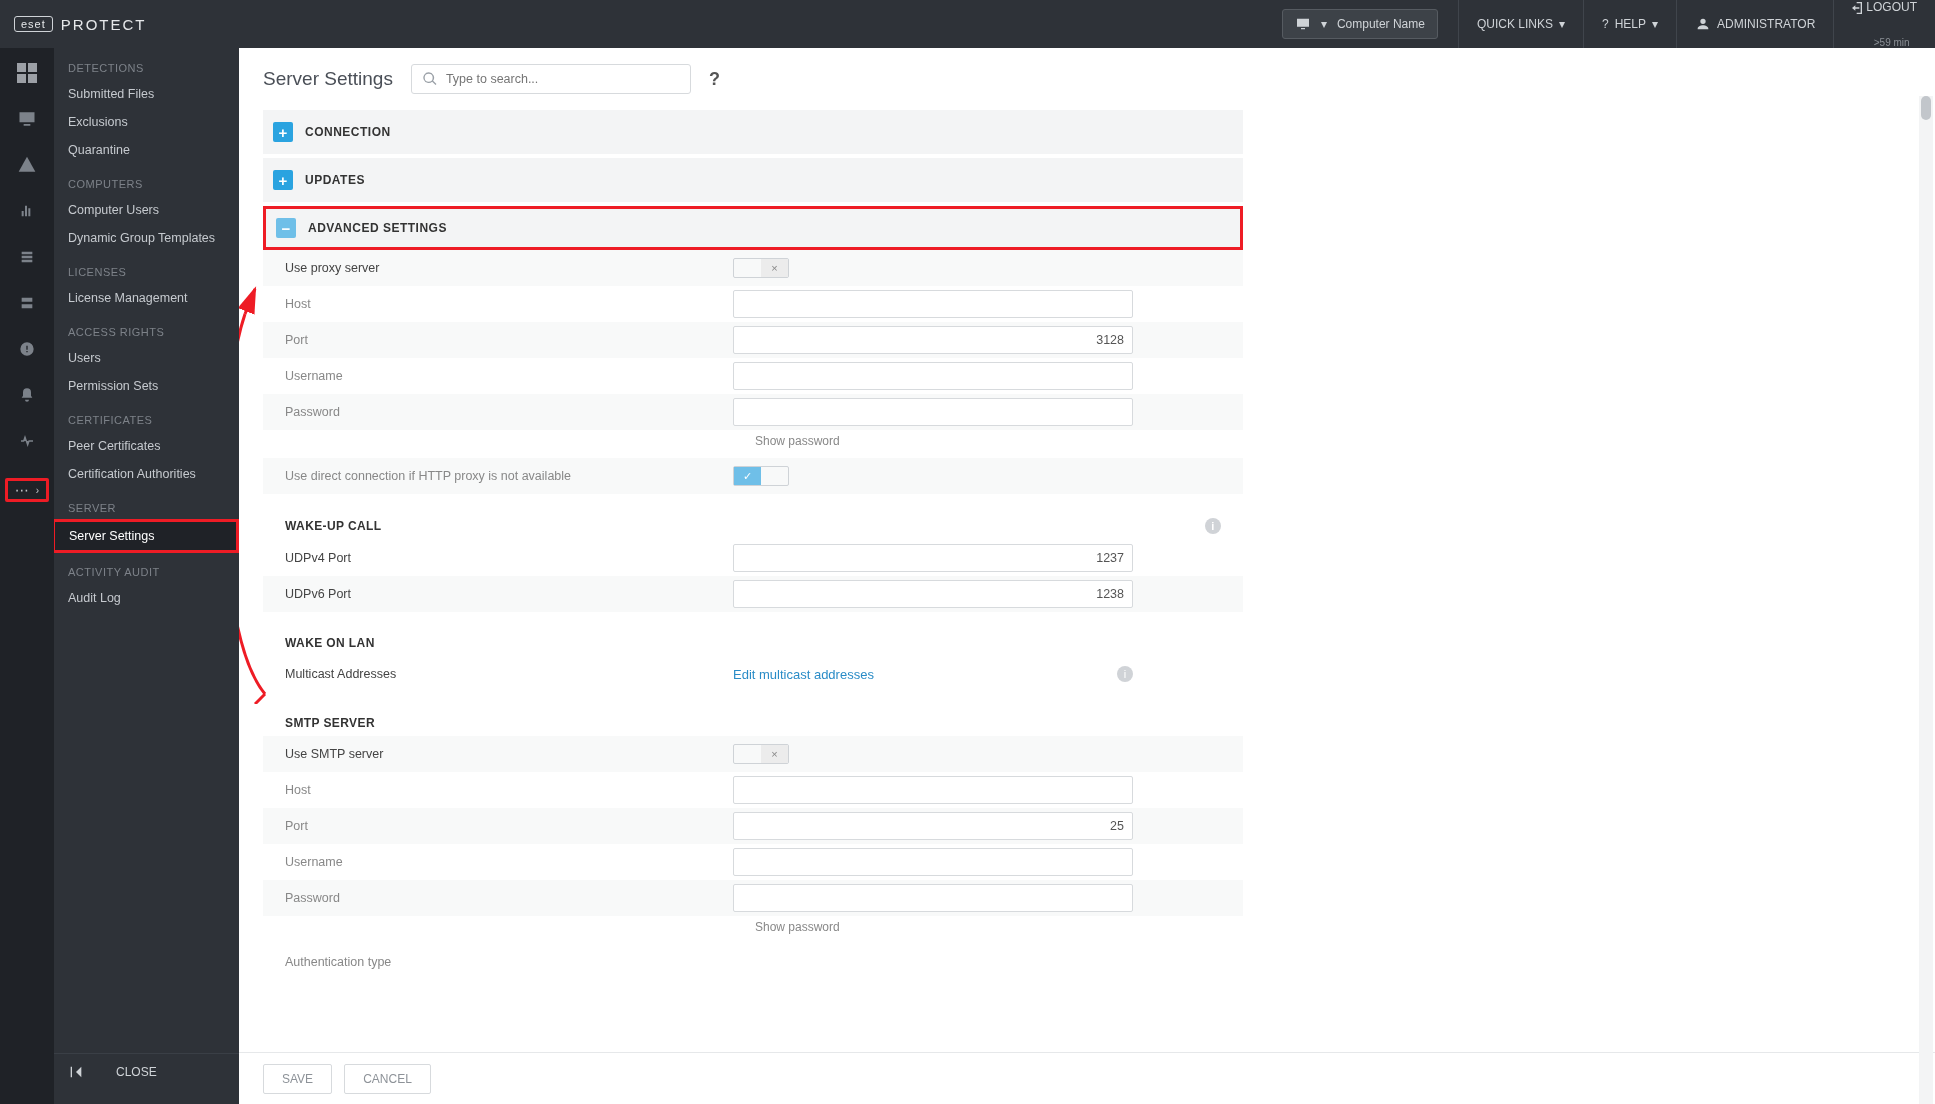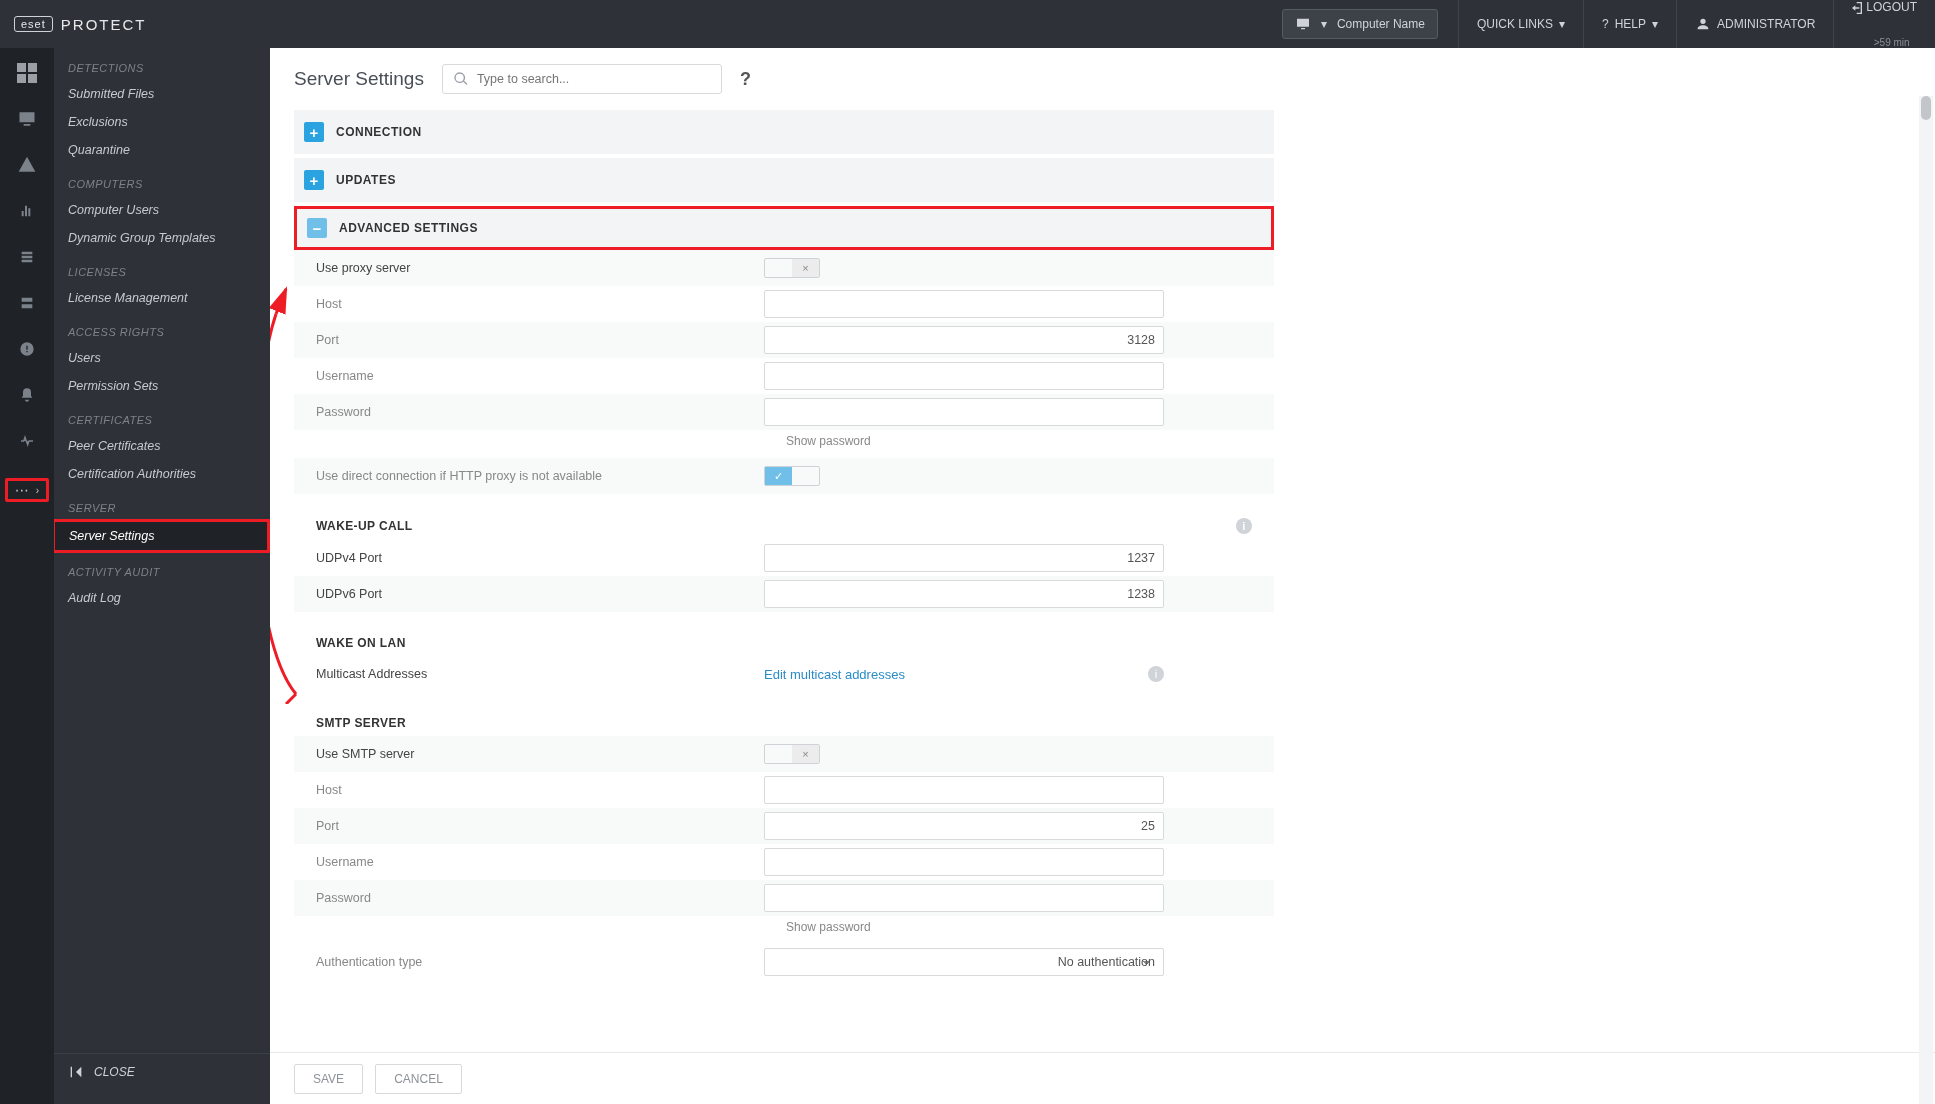--- a/index.html
+++ b/index.html
@@ -22,26 +22,26 @@
 .shell { display: flex; height: calc(100% - 48px); }
 .iconrail { width: 54px; background: #1f2227; display: flex; flex-direction: column; align-items: center; padding-top: 14px; gap: 24px; color: #7c828a; position: relative; }
 .iconrail .ri { width: 22px; height: 22px; display: flex; align-items: center; justify-content: center; cursor: pointer; }
 .iconrail .ri-grid { display: grid; grid-template-columns: 9px 9px; grid-template-rows: 9px 9px; gap: 2px; }
 .iconrail .ri-grid span { background: #9ca0a6; }
 .more-box { width: 44px; height: 24px; border: 3px solid #ee1c25; border-radius: 2px; display: flex; align-items: center; justify-content: center; gap: 6px; position: absolute; top: 430px; left: 5px; color:#c0c4c9;}
 .more-box .dots { letter-spacing: 1px; font-size: 14px; line-height: 1; }
 .more-box .chev { font-size: 10px; }
 
 
-.sidenav { width: 216px; background: #2e3238; color: #b9bdc2; overflow-y: auto; position: relative; font-style: italic; }
+.sidenav { width: 185px; background: #2e3238; color: #b9bdc2; overflow-y: auto; position: relative; }
 .sidenav .group-h { padding: 14px 14px 6px; font-size: 11px; color: #7d8289; letter-spacing: .5px; }
 .sidenav .item { padding: 7px 14px; font-size: 12.5px; color: #c6cacf; cursor: pointer; }
 .sidenav .item.active { background: #1f2227; color: #fff; }
 .serv-settings-hi { border: 3px solid #ee1c25; margin: -1px 0 -1px -2px; }
-.close-row { position: absolute; bottom: 14px; left: 0; right: 0; padding: 10px 14px; display: flex; align-items: center; gap: 10px; color: #cfd3d7; font-size: 12px; border-top: 1px solid #3a3f46; }
+.close-row { position: absolute; bottom: 14px; left: 0; right: 0; padding: 10px 14px; display: flex; align-items: center; gap: 32px; color: #cfd3d7; font-size: 12px; border-top: 1px solid #3a3f46; }
 
 
 .main { flex: 1; display: flex; flex-direction: column; background: #fff; position: relative; }
 .main-head { display: flex; align-items: center; gap: 18px; padding: 16px 24px 12px; }
 .main-head h1 { font-size: 19px; font-weight: 500; color: #4a4f57; }
 .search { display: flex; align-items: center; gap: 8px; border: 1px solid #d7dadd; border-radius: 3px; height: 30px; padding: 0 10px; width: 280px; color: #9aa0a7; }
 .search input { border: none; outline: none; font-size: 12.5px; flex: 1; color: #555; background: transparent; }
 .qmark { font-size: 18px; color: #555; font-weight: 600; cursor: pointer; }
 
 .content { flex: 1; overflow-y: auto; padding: 0 24px 24px; position: relative; }
@@ -326,21 +326,20 @@
           <div class="ctrl"><input type="text" style=""></div>
         </div>
         <div class="row alt">
           <div class="label">Password</div>
           <div class="ctrl"><input type="text" style=""></div>
         </div>
         <div class="showpw">Show password</div>
 
         <div class="row">
           <div class="label">Authentication type</div>
-          <div class="ctrl"><select><option>No authentication</option></select></div>
         </div>
 
       </div>
 
       <svg class="anno-arrow" width="260" height="420" style="left:-34px; top:178px;">
         <defs>
             <marker id="ah" markerWidth="10" markerHeight="10" refX="8" refY="3" orient="auto">
               <path d="M0,0 L0,6 L9,3 z" fill="#ee1c25"></path>
             </marker>
           </defs>

